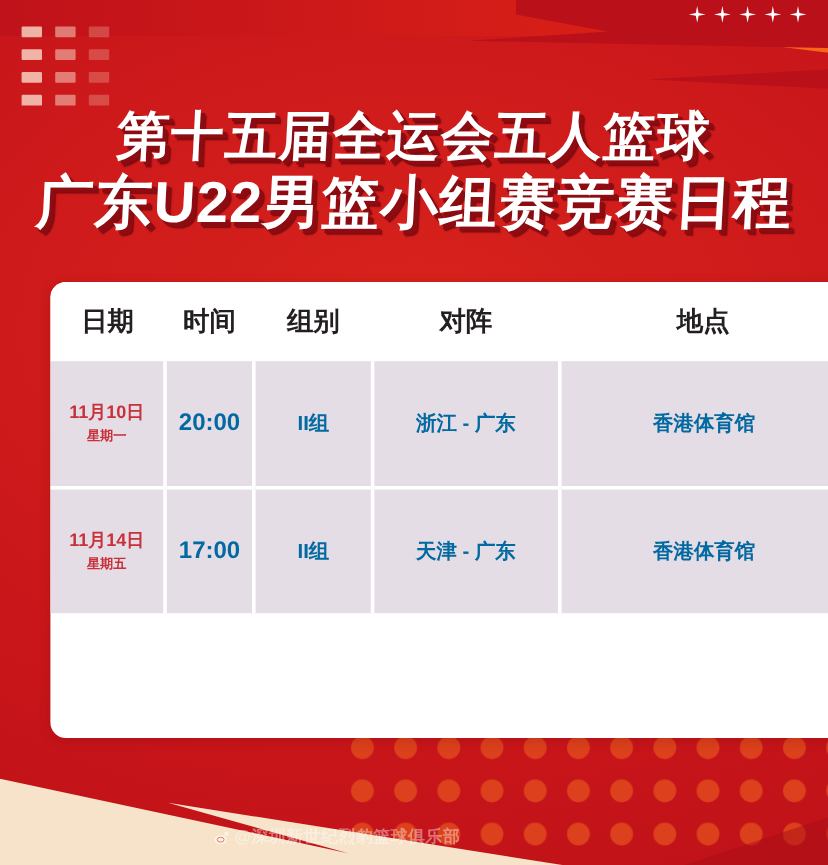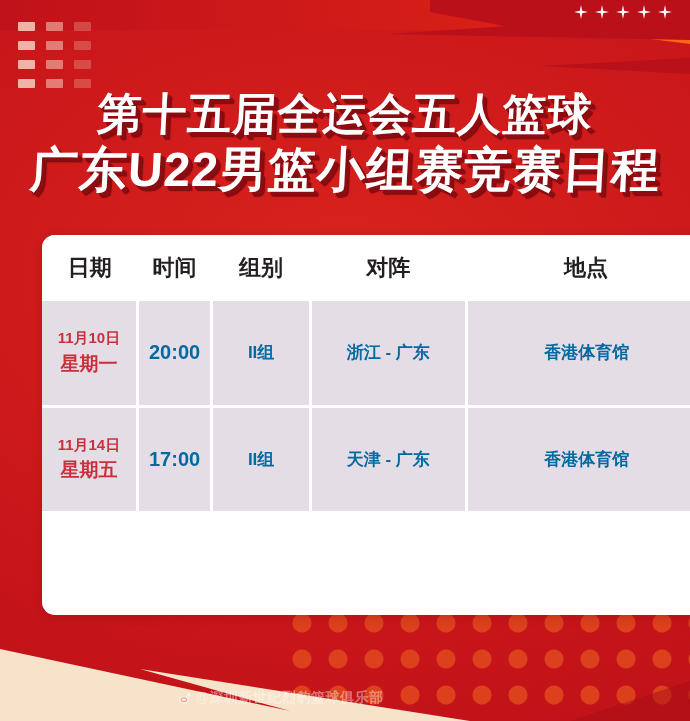--- a/index.html
+++ b/index.html
@@ -134,21 +134,21 @@
     font-weight:bold;
     color:#0369a1;
     border-left:3px solid #ffffff;
     border-bottom:3px solid #ffffff;
   }
   tbody td:first-child { border-left:none;margin-left:12px; }
   tbody tr:last-child td { border-bottom:none; }
   tr.odd td { background:#e5dde6; }
   tr.even td { background:#f9d2ca; }
   td.date-cell { color:#c8303a; font-size:15px; line-height:1.5; }
-  td.date-cell .dow { display:block; font-size:19px; }
+  td.date-cell .dow { display:block; font-size:11px; }
   td.time-cell { font-size:20px; }
 
   
   col.c-date  { width:87px; }
   col.c-time  { width:68px; }
   col.c-group { width:90px; }
   col.c-match { width:142px; }
   col.c-venue { width:219px; }
 
   

